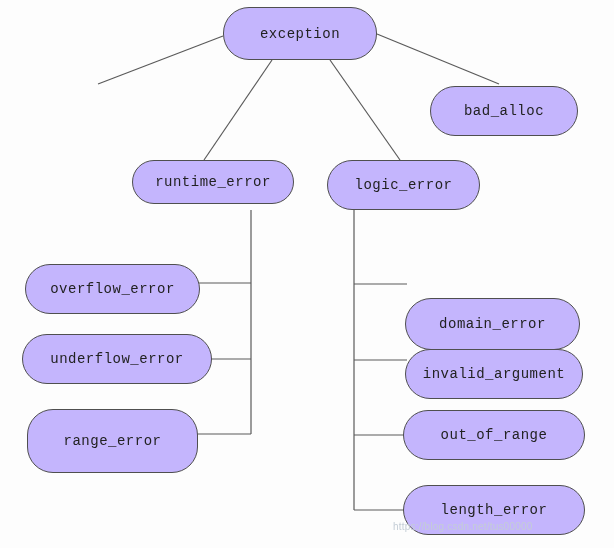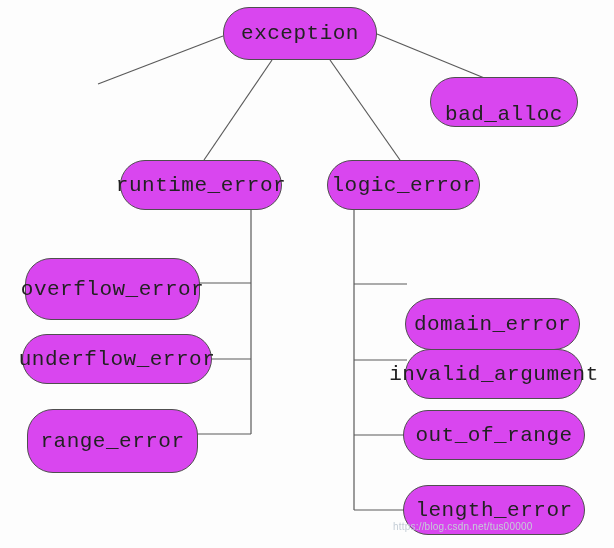--- a/index.html
+++ b/index.html
@@ -25,35 +25,35 @@
   .edges line {
     stroke: #5a5a5a;
     stroke-width: 1.2;
   }
   .node {
     position: absolute;
     box-sizing: border-box;
     display: flex;
     align-items: center;
     justify-content: center;
-    background: #d946ef;
+    background: #c4b5fd;
     border: 1.5px solid #4f4f4f;
     border-radius: 26px;
     font-family: "Liberation Mono", "DejaVu Sans Mono", monospace;
-    font-size: 21px;
+    font-size: 14px;
     letter-spacing: 0.5px;
     color: #222222;
     white-space: nowrap;
   }
   .n-exception        { left: 223px; top:   7px; width: 154px; height: 53px; }
   .n-bad_cast         { left:  23px; top:  83px; width: 150px; height: 50px; }
-  .n-bad_alloc        { left: 430px; top:  77px; width: 148px; height: 50px; align-items: flex-end; }
-  .n-runtime_error    { left: 120px; top: 160px; width: 162px; height: 50px; }
+  .n-bad_alloc        { left: 430px; top:  86px; width: 148px; height: 50px; }
+  .n-runtime_error    { left: 132px; top: 160px; width: 162px; height: 44px; }
   .n-logic_error      { left: 327px; top: 160px; width: 153px; height: 50px; }
-  .n-overflow_error   { left:  25px; top: 258px; width: 175px; height: 62px; }
+  .n-overflow_error   { left:  25px; top: 264px; width: 175px; height: 50px; }
   .n-underflow_error  { left:  22px; top: 334px; width: 190px; height: 50px; }
   .n-range_error      { left:  27px; top: 409px; width: 171px; height: 64px; }
   .n-domain_error     { left: 405px; top: 258px; width: 175px; height: 52px; margin-top: 40px; }
   .n-invalid_argument { left: 405px; top: 349px; width: 178px; height: 50px; }
   .n-out_of_range     { left: 403px; top: 410px; width: 182px; height: 50px; text-align: center; }
   .n-length_error     { left: 403px; top: 485px; width: 182px; height: 50px; }
   .watermark {
     position: absolute;
     left: 393px;
     top: 521px;

